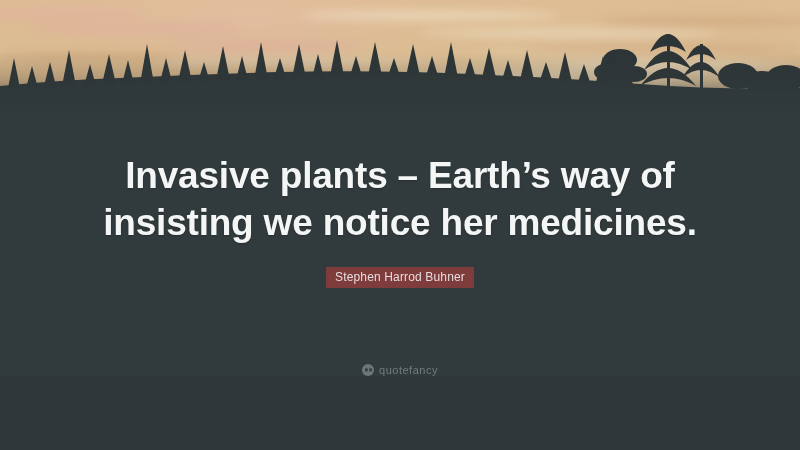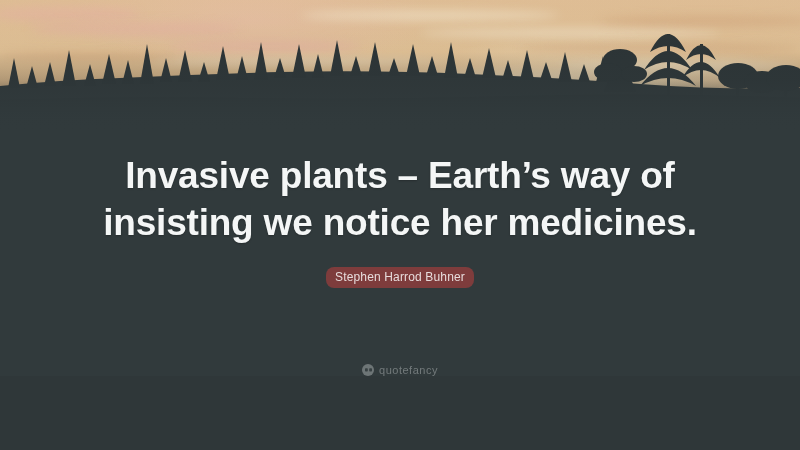--- a/index.html
+++ b/index.html
@@ -113,21 +113,21 @@
     text-align: center;
   }
   .author {
     display: inline-block;
     background: #7e3c3c;
     color: #e7dcdc;
     font-size: 12px;
     line-height: 13px;
     letter-spacing: 0.15px;
     padding: 4px 9px 4px 9px;
-    border-radius: 8px;
+    border-radius: 1px;
   }
 
   
   .watermark {
     position: absolute;
     left: 0;
     right: 0;
     top: 364px;
     display: flex;
     align-items: center;

